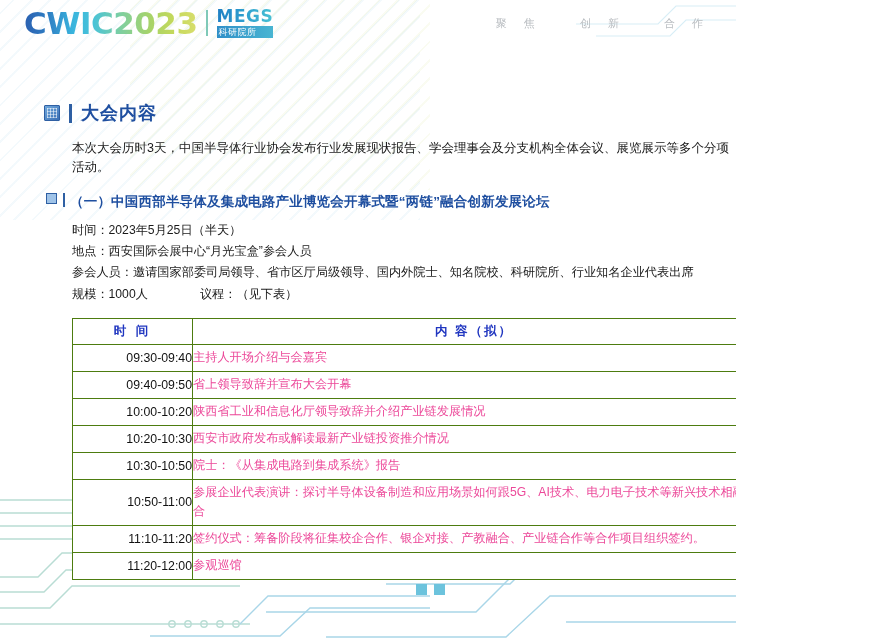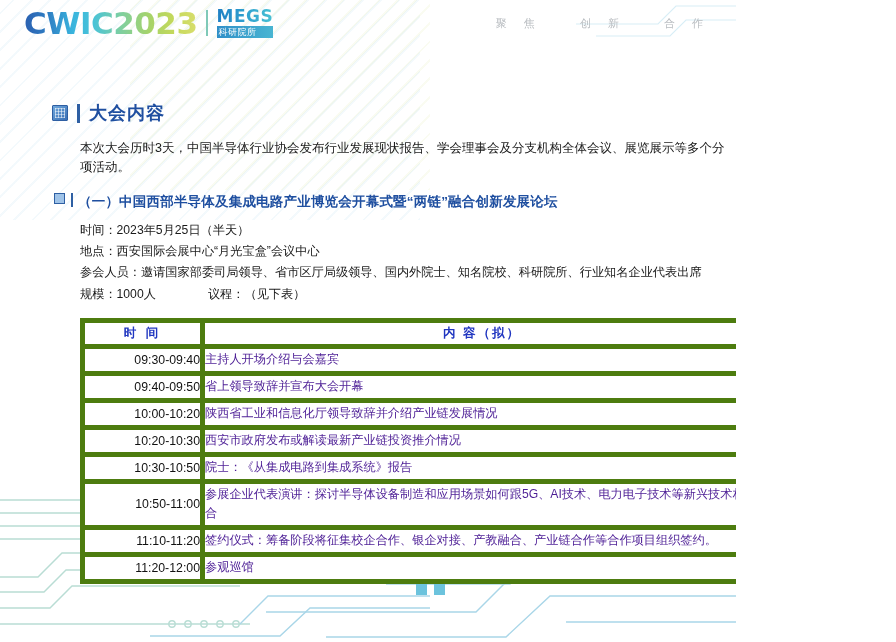--- a/index.html
+++ b/index.html
@@ -125,21 +125,21 @@
     color: #b8bcc0;
     font-size: 11px;
     letter-spacing: 7px;
   }
   .slogan span { white-space: nowrap; }
 
   
   .content {
     position: relative;
     z-index: 2;
-    padding: 0 0 0 8px;
+    padding: 0 0 0 0;
   }
 
   .section-title {
     display: flex;
     align-items: center;
     margin: 55px 0 0 44px;
   }
   .chip-icon {
     width: 16px; height: 16px;
     position: relative;
@@ -213,21 +213,21 @@
     margin: 13px 0 0 72px;
     width: 684px;
   }
   table.agenda {
     border-collapse: collapse;
     width: 684px;
     background: #fff;
     border: 1.3px solid #4a4a4a;
   }
   table.agenda th, table.agenda td {
-    border: 5px solid #4d7c0f;
+    border: 1px solid #4d7c0f;
     padding: 0;
     vertical-align: middle;
   }
   table.agenda th {
     background: #ffffff;
     color: #2036c0;
     font-size: 12.5px;
     font-weight: 700;
     letter-spacing: 3px;
     height: 26px;
@@ -239,21 +239,21 @@
     text-align: right;
     font-size: 12.3px;
     color: #111;
     height: 27px;
     font-family: "Liberation Sans", sans-serif;
     white-space: nowrap;
   }
   td.desc {
     padding: 5px 0 5px 12px;
     font-size: 12.2px;
-    color: #4c1d95;
+    color: #ec4899;
     line-height: 1.55;
     text-align: left;
     margin-left: 7px;
   }
   td.desc.tall { height: 46px; }
 </style>
 </head>
 <body>
 
 <div id="page">
@@ -375,21 +375,21 @@
       <div class="sq-icon"></div>
       <div class="sub-bar"></div>
       <div class="sub-text">（一）中国西部半导体及集成电路产业博览会开幕式暨“两链”融合创新发展论坛</div>
     </div>
 
     <div class="meta">
       <div class="meta-row">
         <span class="meta-label">时间：</span><span>2023年5月25日（半天）</span>
       </div>
       <div class="meta-row">
-        <span class="meta-label">地点：</span><span>西安国际会展中心“月光宝盒”会议中心</span>
+        <span class="meta-label">地点：</span><span>西安国际会展中心“月光宝盒”参会人员</span>
       </div>
       <div class="meta-row">
         <span class="meta-label">参会人员：</span><span>邀请国家部委司局领导、省市区厅局级领导、国内外院士、知名院校、科研院所、行业知名企业代表出席</span>
       </div>
       <div class="meta-row">
         <span class="meta-label">规模：</span><span>1000人</span><span class="meta-gap"></span><span class="meta-label">议程：</span><span>（见下表）</span>
       </div>
     </div>
 
     <div class="agenda-wrap">

